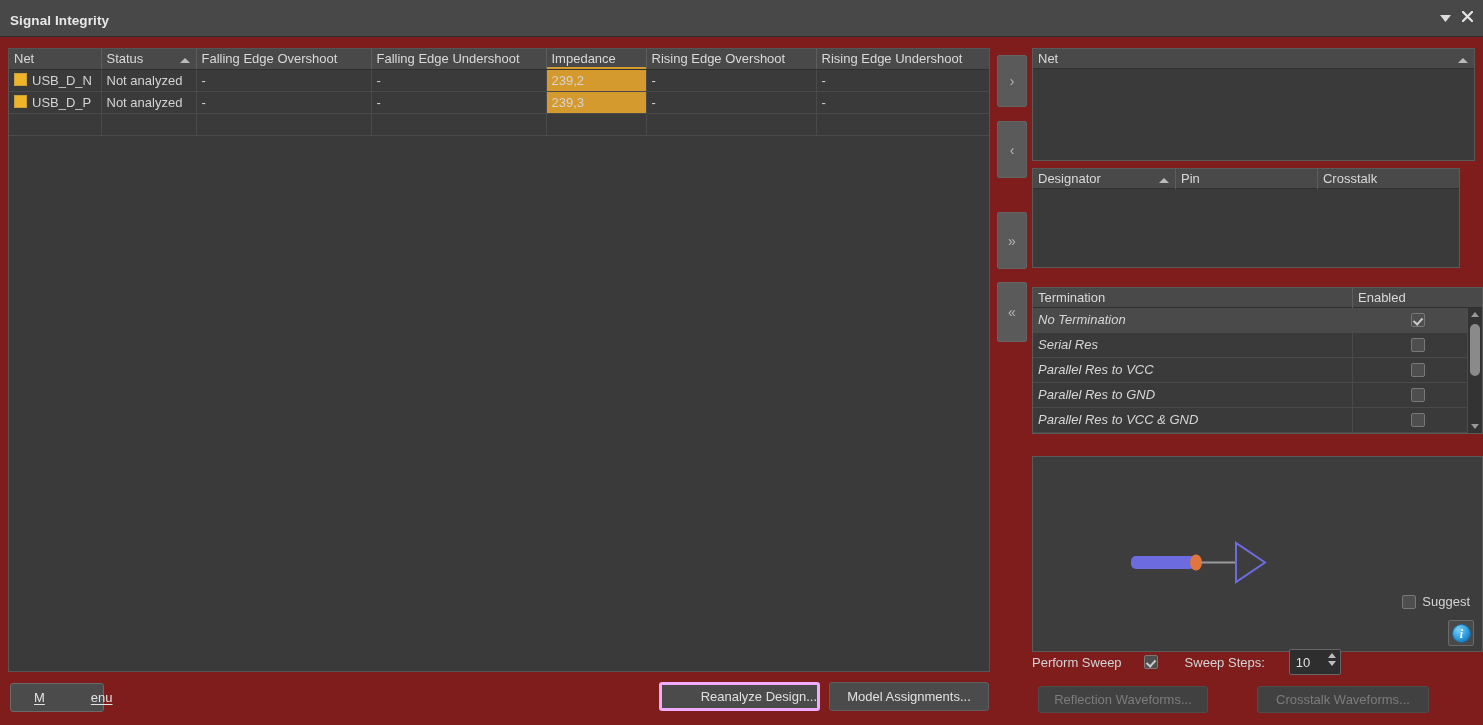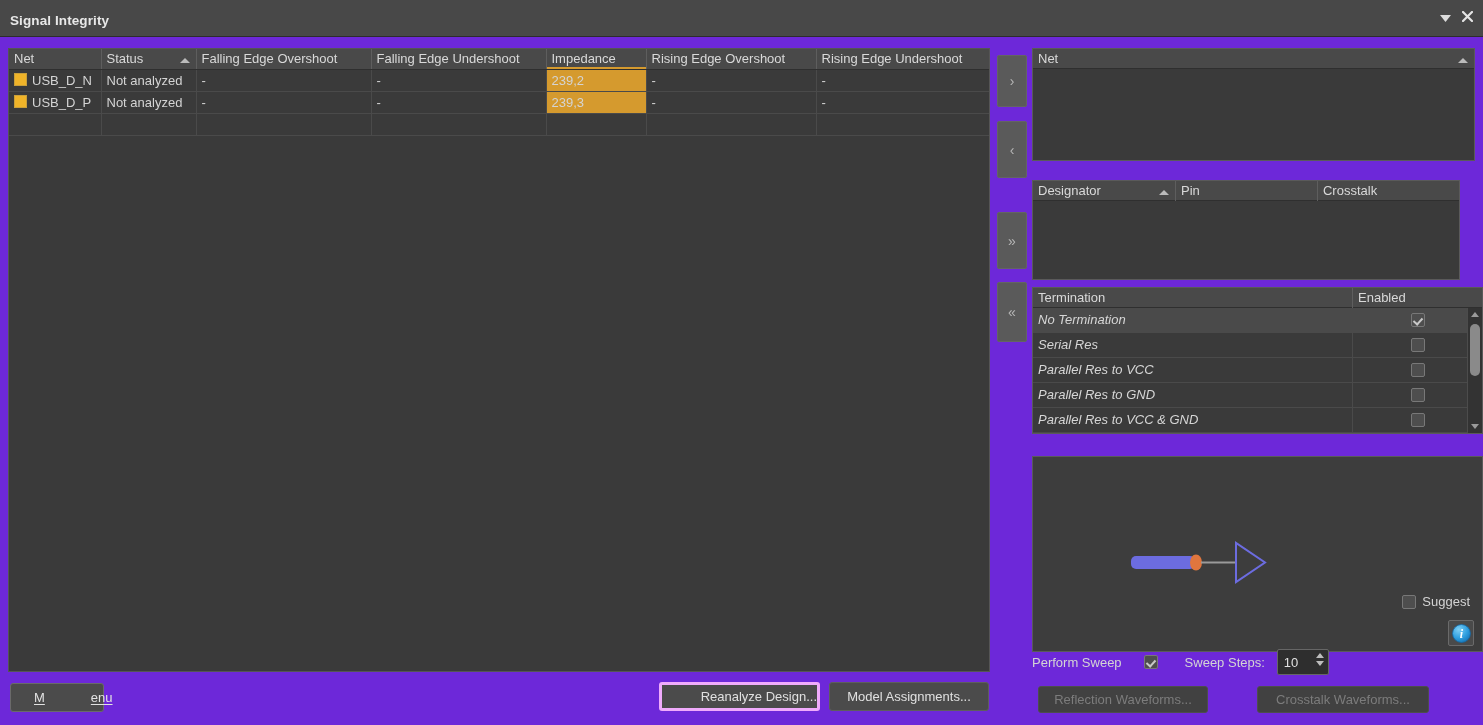--- a/index.html
+++ b/index.html
@@ -13,21 +13,21 @@
     overflow: hidden;
     font-family: "Liberation Sans", sans-serif;
     font-size: 13px;
     color: #d4d4d4;
     -webkit-font-smoothing: antialiased;
   }
   .app {
     position: relative;
     width: 1483px;
     height: 725px;
-    background: #6d28d9;
+    background: #7f1d1d;
   }
 
   
   .titlebar {
     position: absolute;
     left: 0; top: 0;
     width: 1483px; height: 37px;
     background: #484848;
     border-bottom: 1px solid #2d2d2d;
     box-sizing: border-box;
@@ -156,21 +156,21 @@
   
   .panel {
     position: absolute;
     left: 1032px;
     background: #3a3a3a;
     border: 1px solid #5a5a5a;
     box-sizing: border-box;
     overflow: hidden;
   }
   #panel-net   { top: 48px;  width: 443px; height: 113px; }
-  #panel-pins  { top: 168px; width: 428px; height: 100px; margin-top: 12px; }
+  #panel-pins  { top: 168px; width: 428px; height: 100px; }
   #panel-term  { top: 287px; width: 451px; height: 147px; }
 
   .phead {
     display: flex;
     height: 20px;
     background: #494949;
     border-bottom: 1px solid #2f2f2f;
     align-items: center;
     box-sizing: border-box;
   }
@@ -583,21 +583,21 @@
         <circle cx="9.5" cy="9.5" r="9" fill="url(#ig)" stroke="#1668a3" stroke-width="0.8"></circle>
         <text x="9.5" y="14.2" font-family="Liberation Serif, serif" font-size="12" font-style="italic" font-weight="bold" fill="#ffffff" text-anchor="middle">i</text>
       </svg>
     </div>
   </div>
 
   <div id="sweep-row">
     <span class="lbl">Perform Sweep</span>
     <div class="chk checked" style="margin-left:22px;"></div>
     <span class="lbl" style="margin-left:27px;">Sweep Steps:</span>
-    <div class="spin" style="margin-left:12px;">
+    <div class="spin" style="margin-left:24px;">
       <input type="text" value="10" style="">
       <div class="arrows">
         <div class="a-up"></div>
         <div class="a-dn"></div>
       </div>
     </div>
   </div>
 
   <button class="btn disabled" id="btn-reflection">Reflection Waveforms...</button>
   <button class="btn disabled" id="btn-crosstalk">Crosstalk Waveforms...</button>

